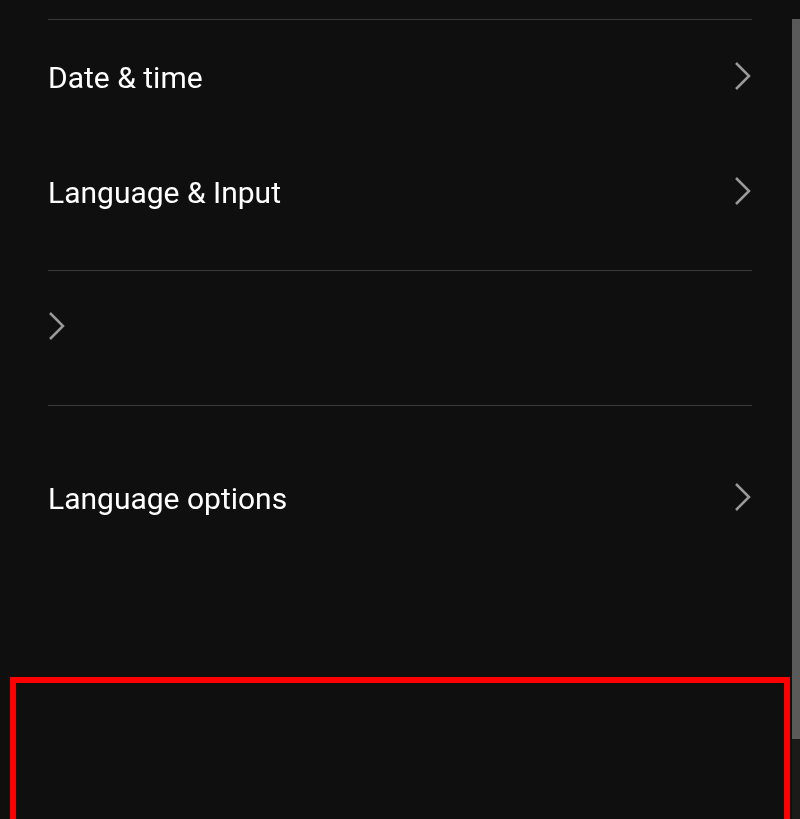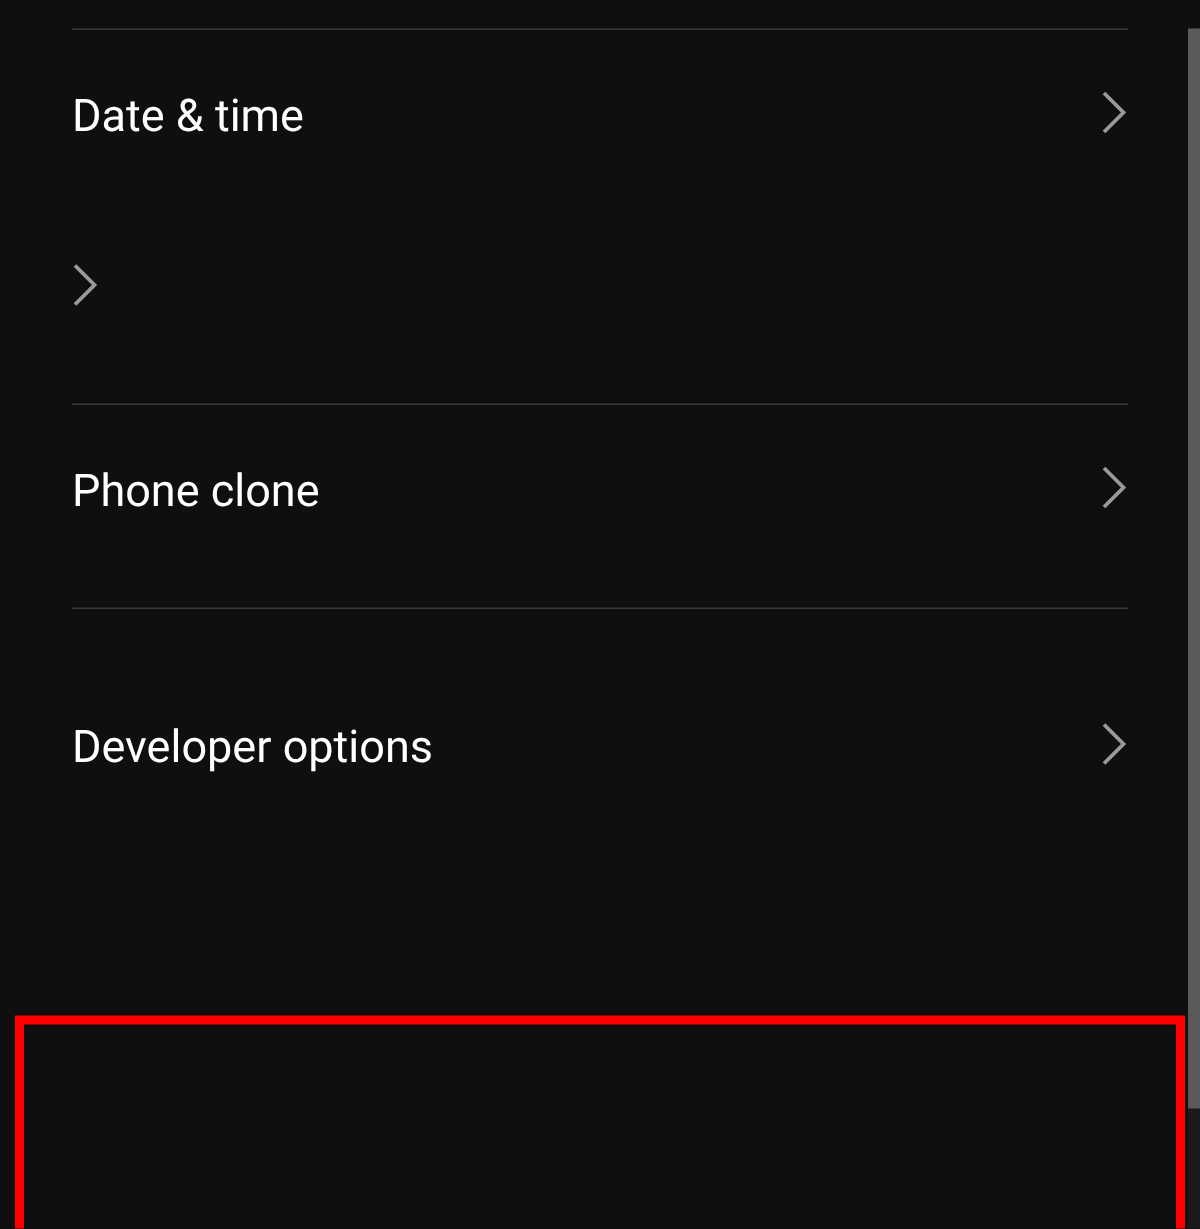--- a/index.html
+++ b/index.html
@@ -25,21 +25,21 @@
       height: 1px;
       background: #3a3a3a;
       margin-left: 48px;
       margin-right: 48px;
     }
     .divider-top {
       margin-top: 19px;
     }
     .settings-item {
       display: flex;
-      align-items: flex-start;
+      align-items: flex-end;
       justify-content: space-between;
       padding: 40px 48px;
       cursor: pointer;
     }
     .settings-label {
       color: #ffffff;
       font-size: 30px;
       font-weight: 400;
     }
     .chevron {
@@ -82,43 +82,43 @@
   <div class="settings-item">
     <span class="settings-label">Date &amp; time</span>
     <span class="chevron">
       <svg width="18" height="30" viewBox="0 0 18 30" fill="none" stroke="currentColor" stroke-width="2.5">
         <polyline points="2,2 15,15 2,28"></polyline>
       </svg>
     </span>
   </div>
 
   <div class="settings-item">
+    <span class="settings-label">Language &amp; Input</span>
     <span class="chevron">
       <svg width="18" height="30" viewBox="0 0 18 30" fill="none" stroke="currentColor" stroke-width="2.5">
         <polyline points="2,2 15,15 2,28"></polyline>
       </svg>
     </span>
   </div>
 
   <div class="divider" style="margin-top:20px;"></div>
 
 
   <div class="settings-item">
-    <span class="settings-label">Phone clone</span>
     <span class="chevron">
       <svg width="18" height="30" viewBox="0 0 18 30" fill="none" stroke="currentColor" stroke-width="2.5">
         <polyline points="2,2 15,15 2,28"></polyline>
       </svg>
     </span>
   </div>
 
   <div class="divider" style="margin-top:20px;"></div>
 
   <div class="settings-item" style="padding-top:75px;">
-    <span class="settings-label">Developer options</span>
+    <span class="settings-label">Language options</span>
     <span class="chevron">
       <svg width="18" height="30" viewBox="0 0 18 30" fill="none" stroke="currentColor" stroke-width="2.5">
         <polyline points="2,2 15,15 2,28"></polyline>
       </svg>
     </span>
   </div>
 
   <div class="highlight-box"></div>
 
   <div class="scrollbar-track"></div>

